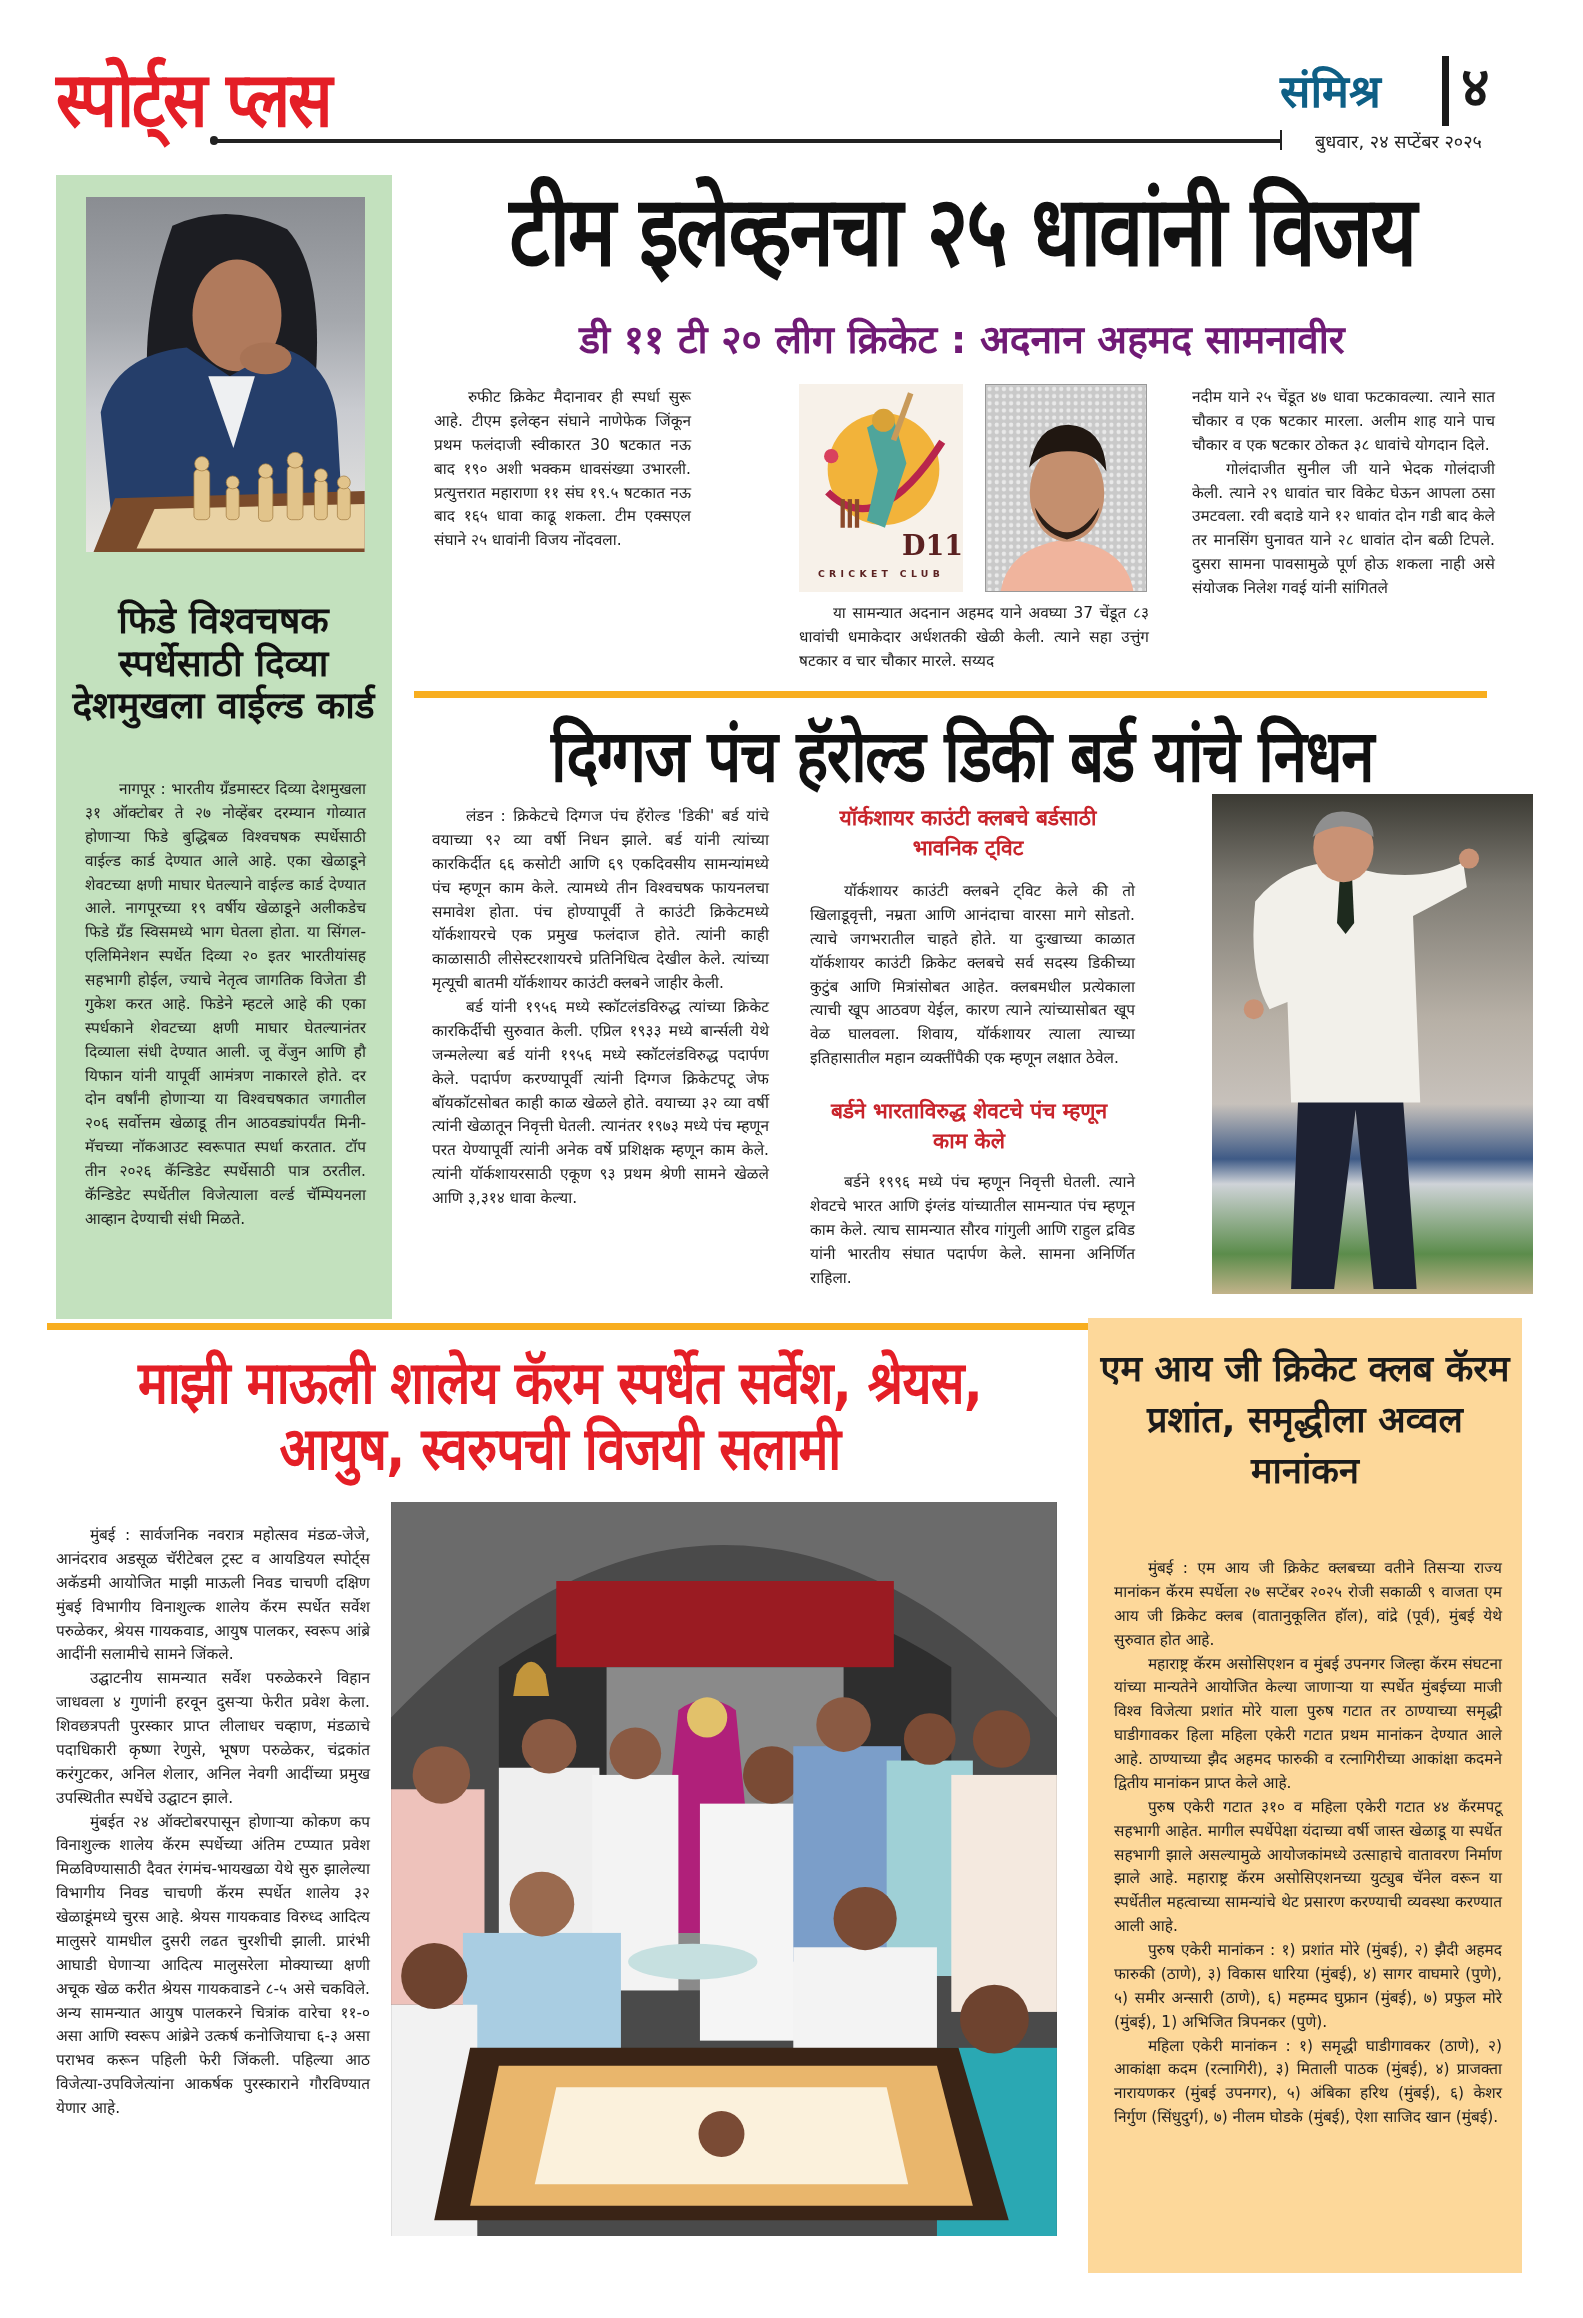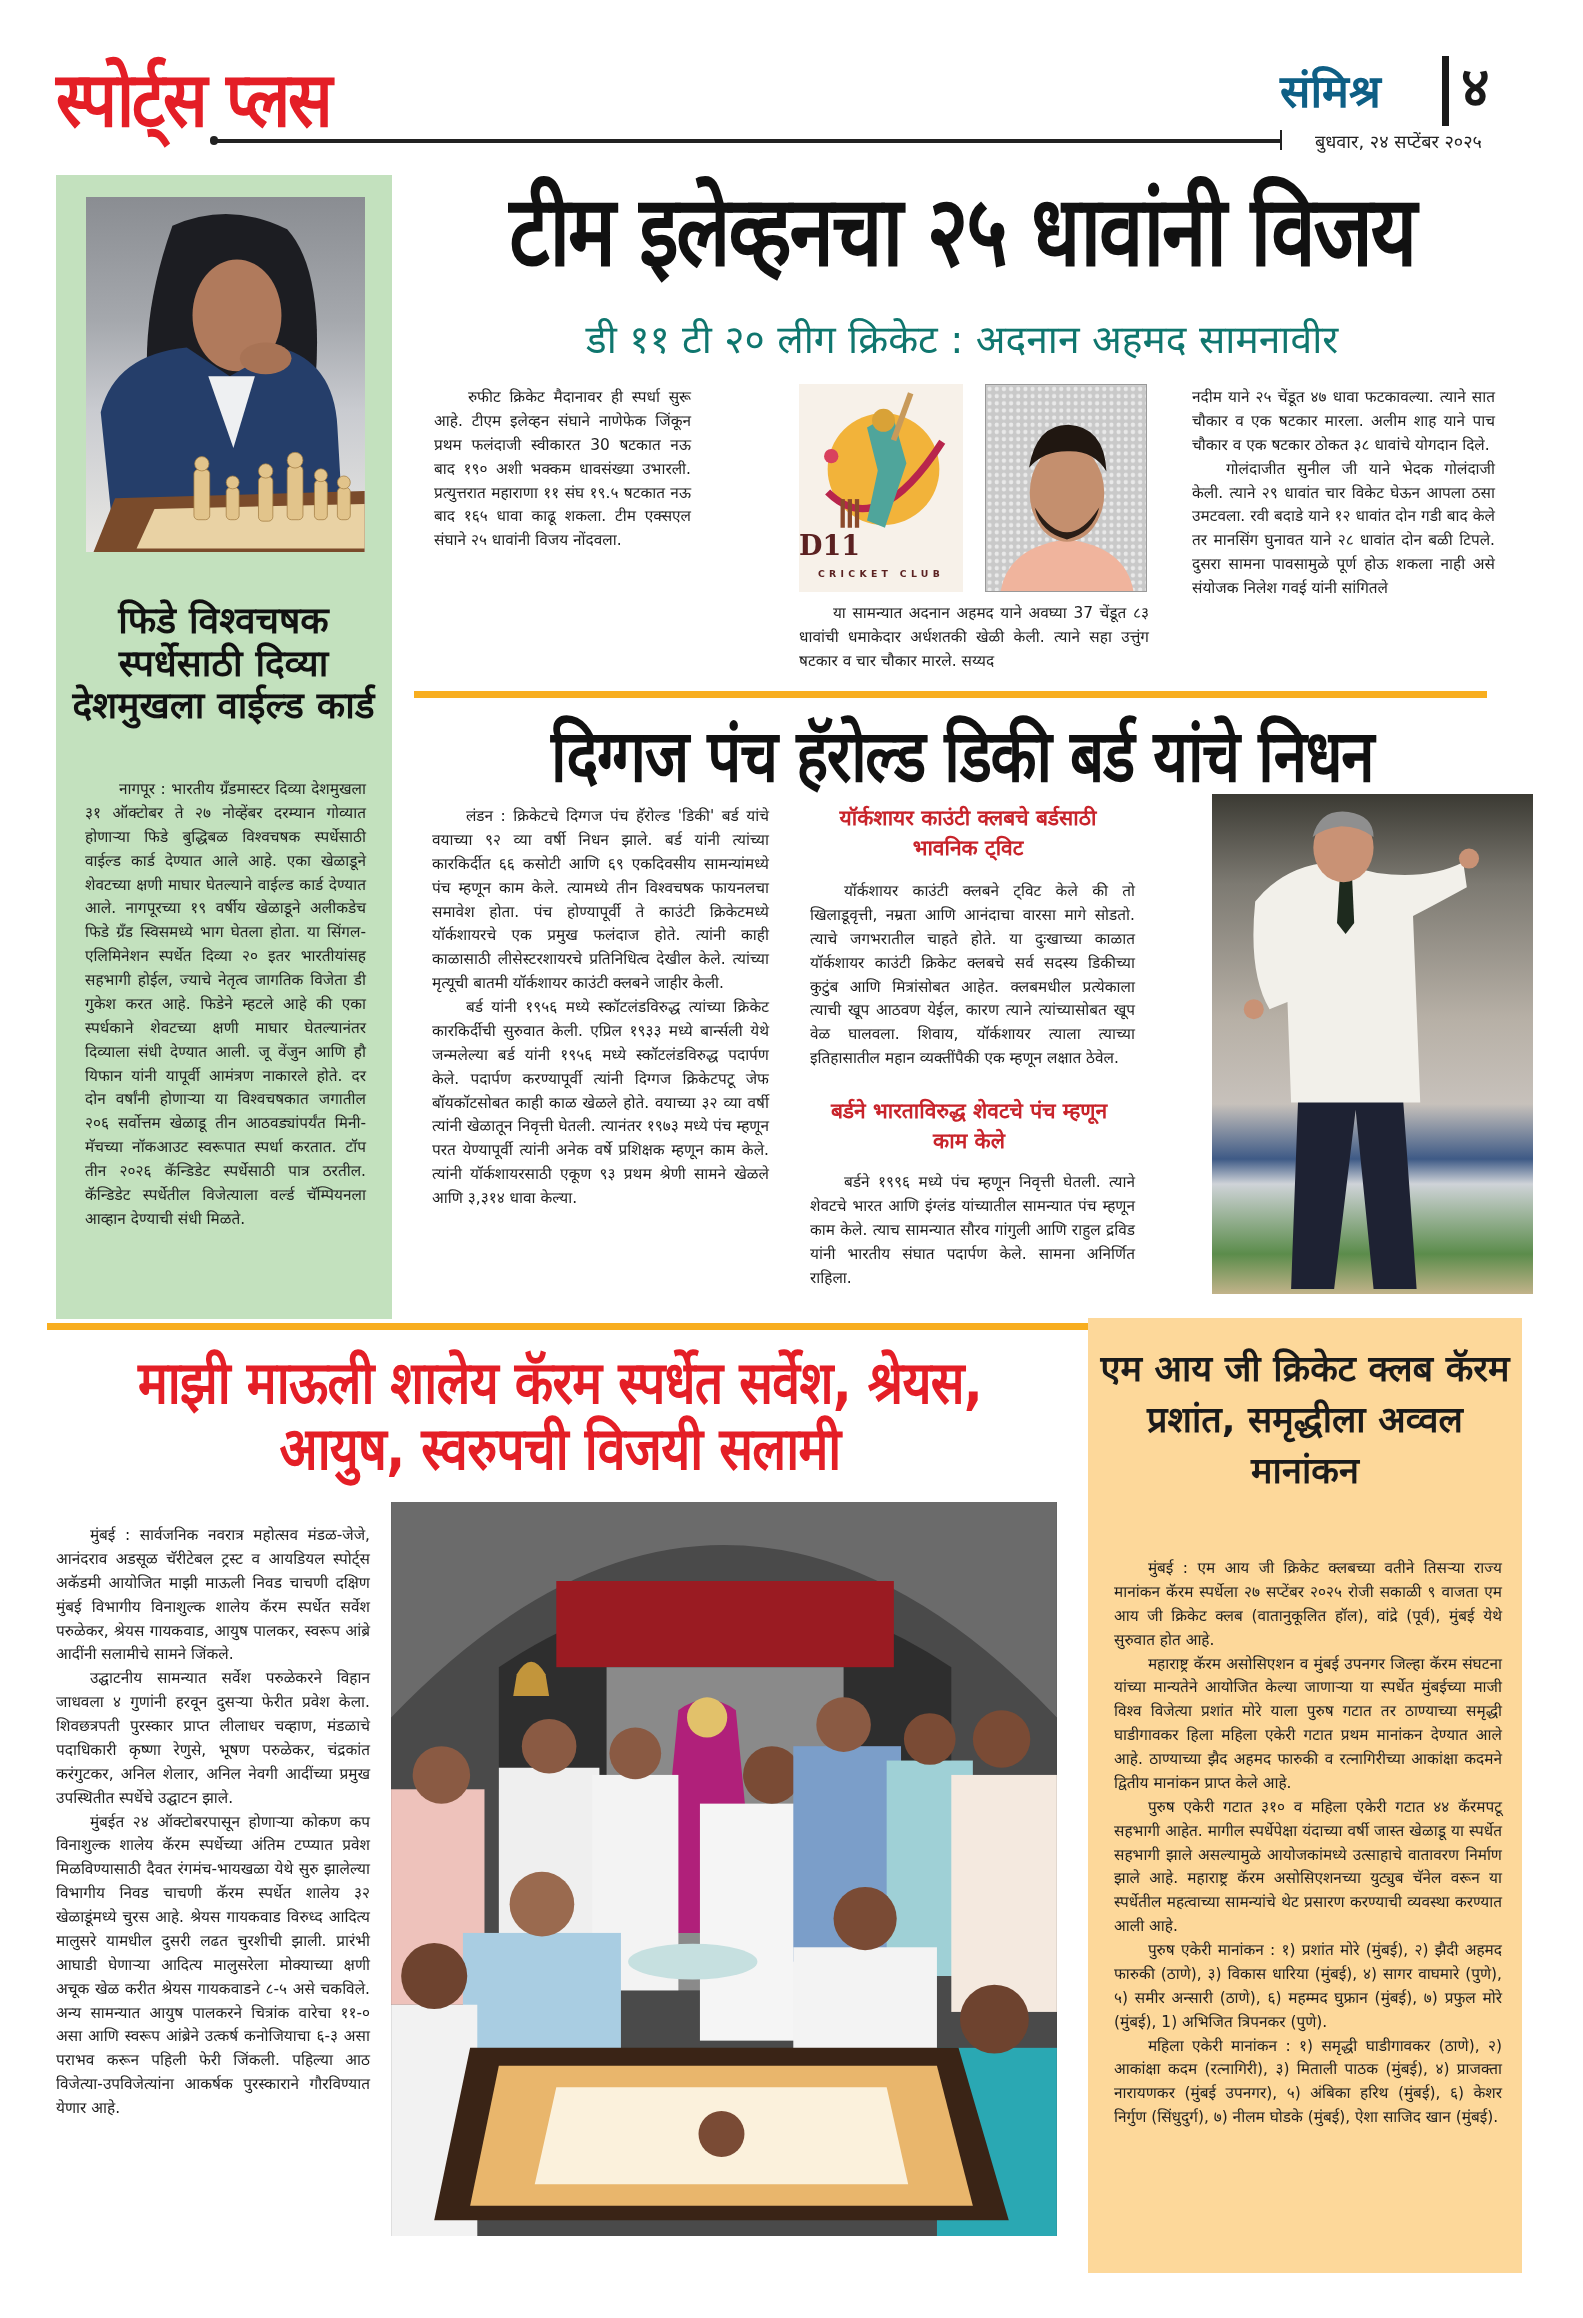--- a/index.html
+++ b/index.html
@@ -19,21 +19,21 @@
   .date-line { left: 1315px; top: 129px; font-size: 18px; color: #222; }
 
   
   .green-box { left: 56px; top: 175px; width: 336px; height: 1144px; background: #c3e1be; }
   .chess-photo { left: 86px; top: 197px; width: 279px; height: 355px; overflow: hidden; background: linear-gradient(180deg,#8a8d92 0%, #a5a8ad 35%, #c9cbd0 60%, #e8e7e3 100%); }
   .green-headline { left: 67px; top: 600px; width: 313px; font-size: 37px; font-weight: bold; line-height: 1.15; text-align: center; color: #111; }
   .green-body { left: 85px; top: 778px; width: 281px; font-size: 15.4px; line-height: 1.55; text-align: justify; color: #1e1e1e; }
 
   
   .hl1 { left: 409px; top: 183px; width: 1106px; font-size: 80px; font-weight: bold; text-align: center; line-height: 1; letter-spacing: -2.2px; color: #111; transform: scaleY(1.22); transform-origin: center top; }
-  .sub1 { left: 402px; top: 320px; width: 1120px; text-align: center; font-size: 39px; font-weight: normal; color: #0f766e; line-height: 1; }
+  .sub1 { left: 402px; top: 320px; width: 1120px; text-align: center; font-size: 39px; font-weight: bold; color: #701a75; line-height: 1; }
 
   .body-text { font-size: 15.4px; line-height: 1.55; text-align: justify; color: #1e1e1e; }
   .body-text p { text-indent: 2.2em; }
 
   .col-a { left: 434px; top: 386px; width: 257px; }
   .d11-logo { left: 799px; top: 384px; width: 164px; height: 208px; background: #f7f1e9; overflow: hidden; }
   .player-photo { left: 985px; top: 384px; width: 162px; height: 208px; background: #cfcfcf; overflow: hidden; border: 0.7px solid #999; }
   .col-b { left: 799px; top: 602px; width: 350px; }
   .col-c { left: 1192px; top: 386px; width: 303px; }
 
@@ -121,21 +121,21 @@
     <circle cx="118" cy="118" r="78" fill="#f2b33a"></circle>
     <path d="M40 150 Q110 220 200 80" stroke="#b8254c" stroke-width="10" fill="none"></path>
     <path d="M95 60 L130 40 L150 110 L120 200 L95 190 L110 120Z" fill="#4fa59b"></path>
     <circle cx="118" cy="50" r="16" fill="#d9a237"></circle>
     <rect x="140" y="10" width="8" height="70" transform="rotate(20 144 45)" fill="#c89a5a"></rect>
     <circle cx="45" cy="100" r="10" fill="#d9415e"></circle>
     <rect x="58" y="160" width="6" height="40" fill="#8b4a2b"></rect>
     <rect x="68" y="160" width="6" height="40" fill="#8b4a2b"></rect>
     <rect x="78" y="160" width="6" height="40" fill="#8b4a2b"></rect>
   </svg>
-  <div class="abs" style="left:0;top:146px;width:164px;text-align:left;font-family:'DejaVu Serif',serif;font-weight:bold;font-size:27px;color:#5b2121;">D11</div>
+  <div class="abs" style="left:0;top:146px;width:164px;text-align:right;font-family:'DejaVu Serif',serif;font-weight:bold;font-size:27px;color:#5b2121;">D11</div>
   <div class="abs" style="left:0;top:184px;width:164px;text-align:center;font-size:9.3px;letter-spacing:4.3px;font-weight:bold;color:#5b2121;">CRICKET CLUB</div>
 </div>
 
 <div class="abs player-photo">
   <svg width="162" height="208" viewBox="0 0 226 289">
     <defs>
       <pattern id="dots" width="10" height="10" patternUnits="userSpaceOnUse">
         <rect width="10" height="10" fill="#c9c9c9"></rect>
         <circle cx="5" cy="5" r="3" fill="#e9e9e9"></circle>
       </pattern>

